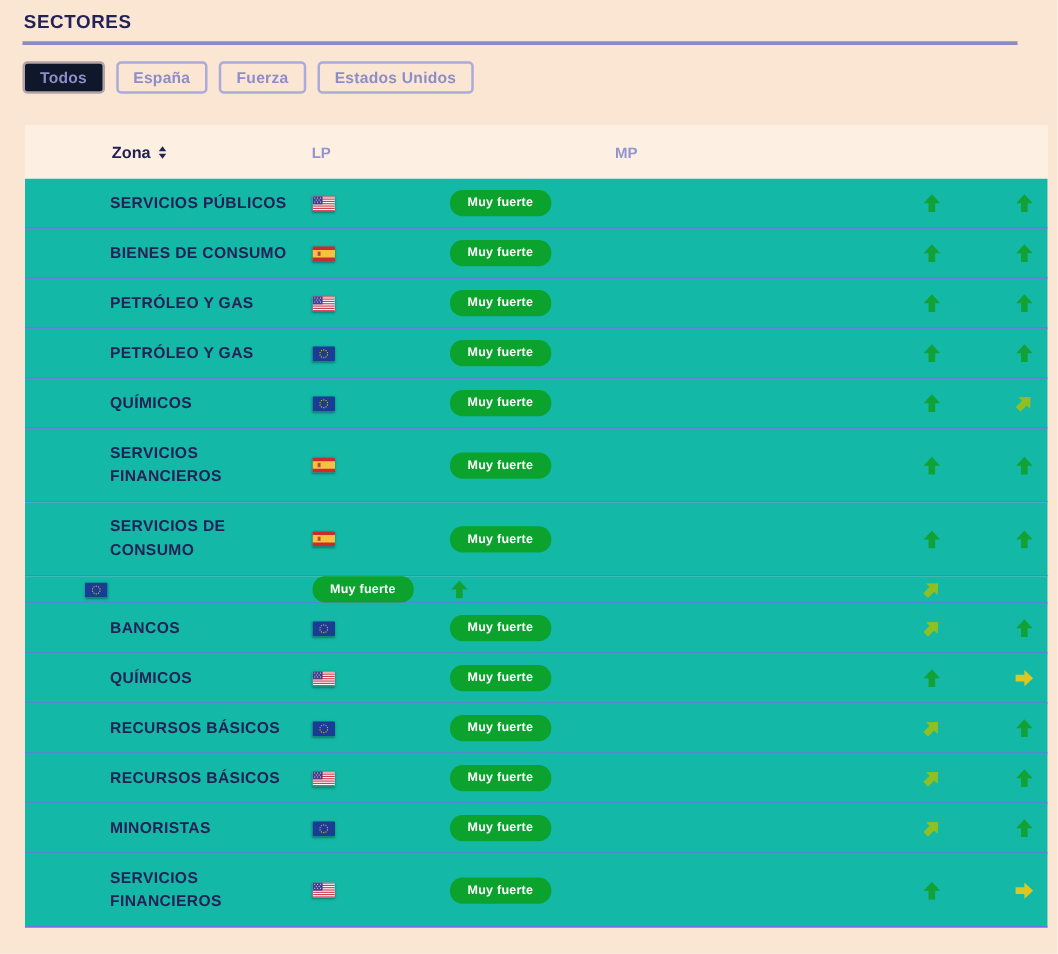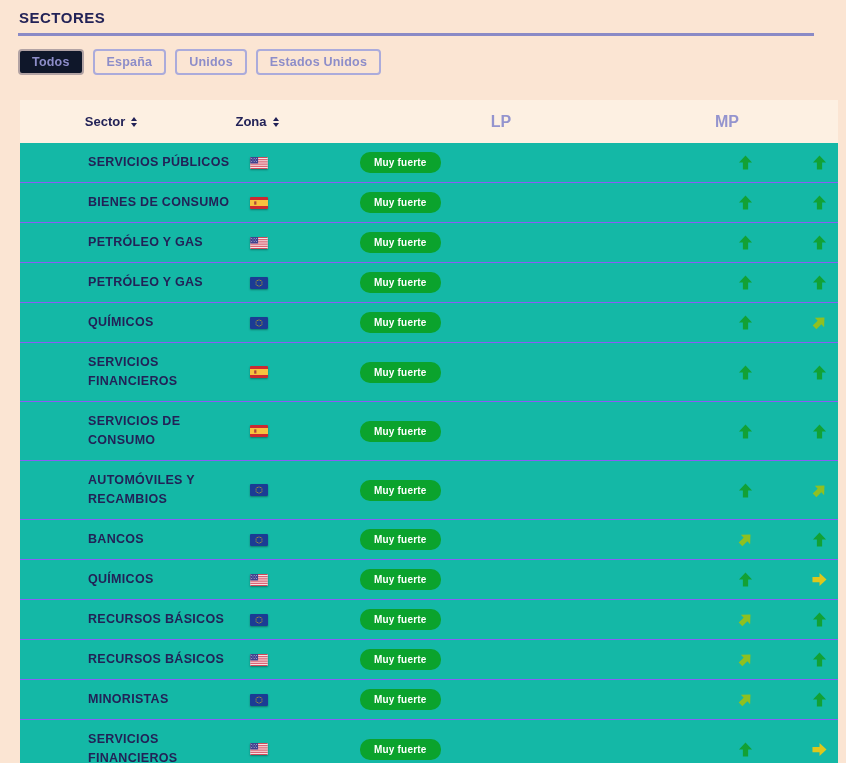--- a/index.html
+++ b/index.html
@@ -31,21 +31,21 @@
   .thead,.row{
     display:grid;
     grid-template-columns:182px 110px 378px 74px 74px;
     align-items:center;
   }
   .thead{background:#fdf0e2;height:43px;}
   .th{
     display:flex;justify-content:center;align-items:center;gap:6px;
     font-size:13px;font-weight:bold;color:#222257;cursor:pointer;
   }
-  .th.minor{color:#9494ce;font-size:16px;cursor:default;}
+  .th.minor{color:#9494ce;font-size:12px;cursor:default;}
   .sort-icon{display:flex;flex-direction:column;gap:2px;margin-top:1px;}
   .sort-icon i{display:block;width:0;height:0;border-left:3.5px solid transparent;border-right:3.5px solid transparent;}
   .sort-icon .tri-up{border-bottom:4.5px solid #222257;}
   .sort-icon .tri-down{border-top:4.5px solid #222257;}
 
   .row{border-bottom:1px solid #8b5cf6;background:#14b8a6;padding-left:48px;}
   .cell-sector{
     padding:10px 8px 10px 20px;
     font-size:12.5px;font-weight:bold;color:#222257;
     letter-spacing:.3px;line-height:19px;
@@ -65,33 +65,26 @@
 <body>
 
 <div class="page">
 
   <div class="page-title">SECTORES</div>
   <div class="title-underline"></div>
 
   <div class="filters">
     <button class="filter-btn active">Todos</button>
     <button class="filter-btn">España</button>
-    <button class="filter-btn">Unidos</button>
+    <button class="filter-btn">Fuerza</button>
     <button class="filter-btn">Estados Unidos</button>
   </div>
 
   <div class="table">
     <div class="thead">
-      <div class="th">
-        <span>Sector</span>
-        <span class="sort-icon">
-            <i class="tri-up"></i>
-            <i class="tri-down"></i>
-          </span>
-      </div>
       <div class="th">
         <span>Zona</span>
         <span class="sort-icon">
             <i class="tri-up"></i>
             <i class="tri-down"></i>
           </span>
       </div>
       <div class="th minor">
         <span>LP</span>
       </div>
@@ -328,23 +321,20 @@
     <path d="M8 .5 15 8h-4.2v7.5H5.2V8H1z" fill="#12a135"></path>
             </svg>
           </div>
     <div class="cell-mp">
             <svg class="arrow" width="15" height="15" viewBox="0 0 16 16" style="transform:rotate(0deg)">
     <path d="M8 .5 15 8h-4.2v7.5H5.2V8H1z" fill="#12a135"></path>
             </svg>
           </div>
         </div>
         <div class="row">
-    <div class="cell-sector">
-      <span>AUTOMÓVILES Y RECAMBIOS</span>
-    </div>
     <div class="cell-zone">
             <svg class="flag" width="18" height="12" viewBox="0 0 18 12">
     <rect width="18" height="12" fill="#1b3c94"></rect>
               <g fill="#f5c400">
                 <circle cx="9.00" cy="2.90" r=".5"></circle>
                 <circle cx="10.82" cy="3.49" r=".5"></circle>
                 <circle cx="11.95" cy="5.04" r=".5"></circle>
                 <circle cx="11.95" cy="6.96" r=".5"></circle>
                 <circle cx="10.82" cy="8.51" r=".5"></circle>
                 <circle cx="9.00" cy="9.10" r=".5"></circle>

